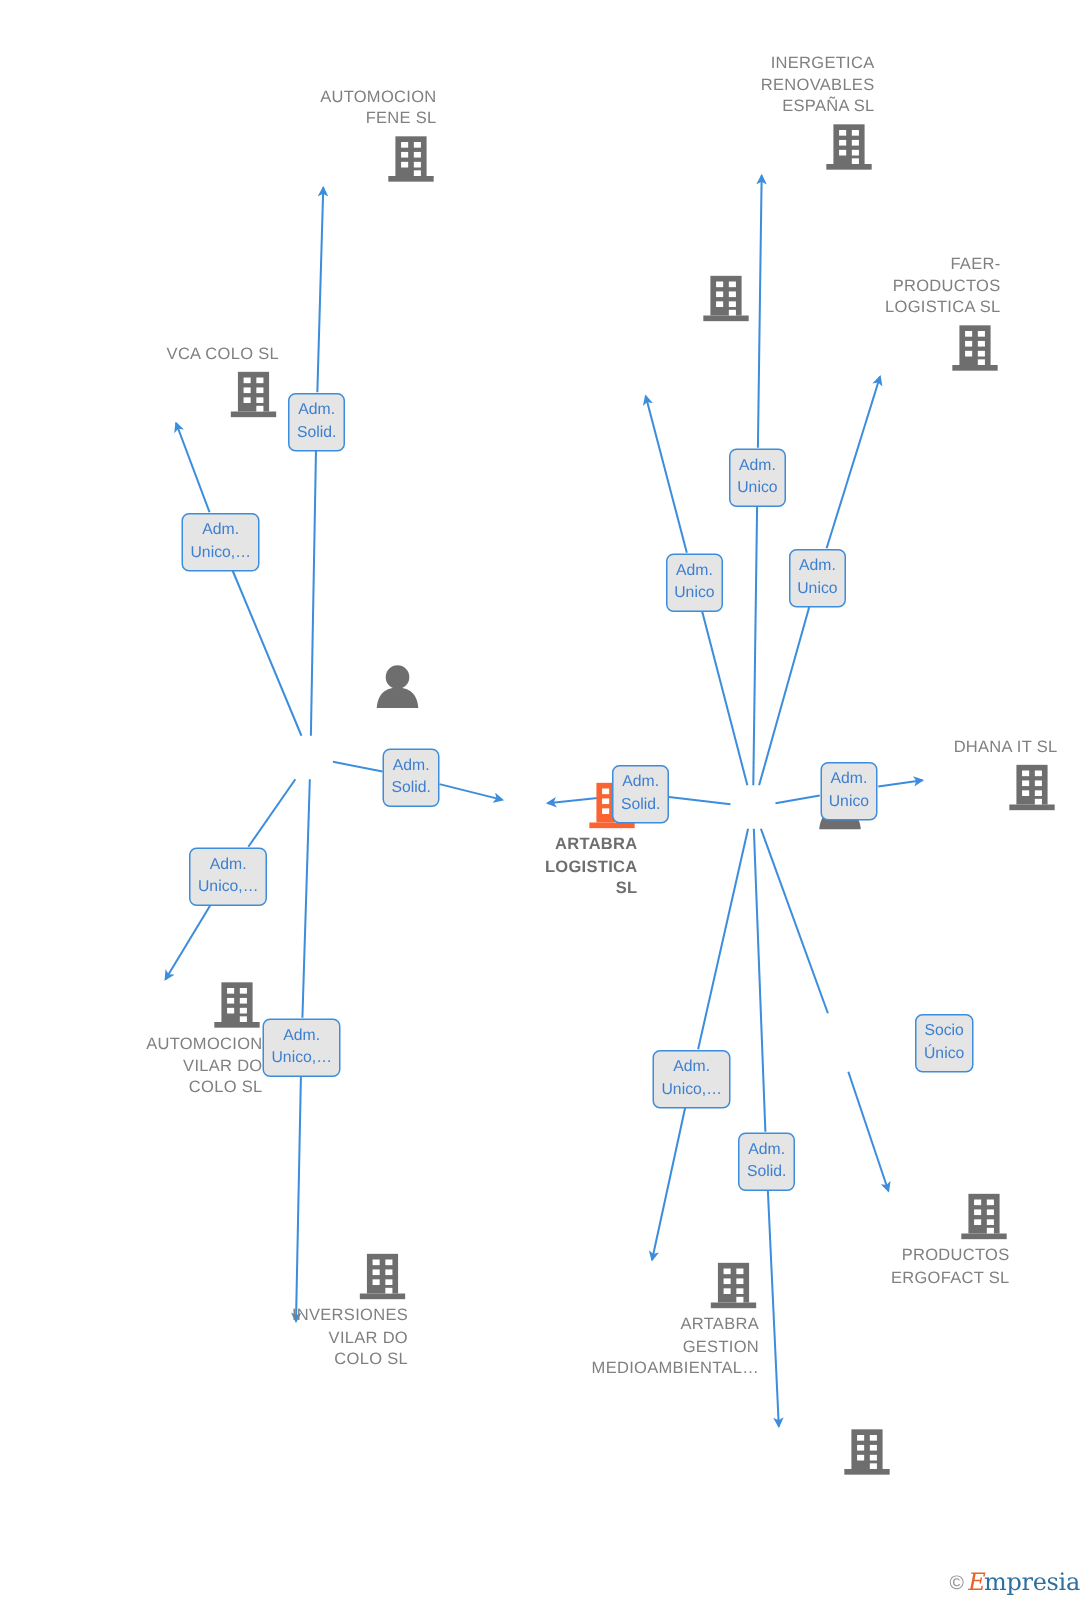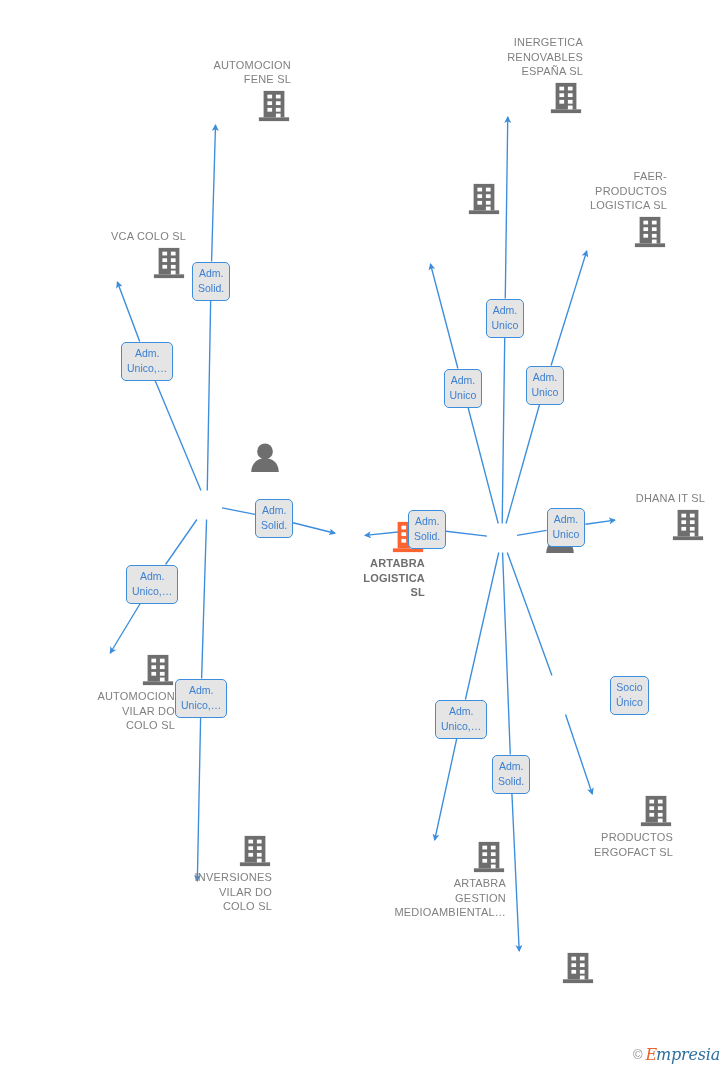--- a/index.html
+++ b/index.html
@@ -81,21 +81,20 @@
   #watermark .wm-e {
     color: #e8622a;
     font-family: "DejaVu Serif", serif;
     font-style: italic;
     font-size: 16px;
     letter-spacing: -0.2px;
   }
   #watermark .wm-rest {
     color: #2d6f9e;
     font-family: "DejaVu Serif", serif;
-    font-style: italic;
     font-size: 16px;
     margin-left: -4px;
     letter-spacing: -0.2px;
     text-align: center;
   }
 </style>
 </head>
 <body>
 
 <div id="canvas">

